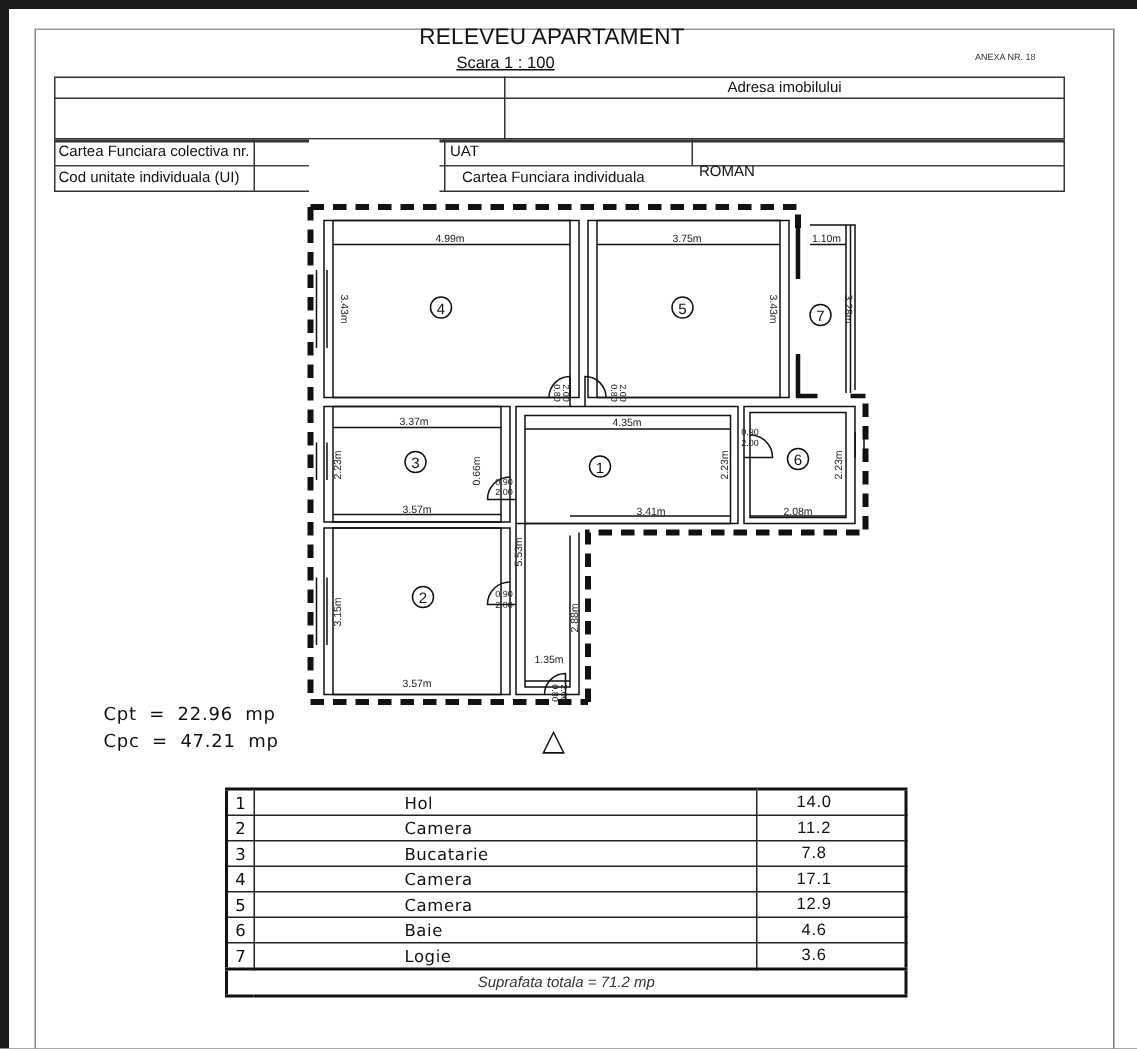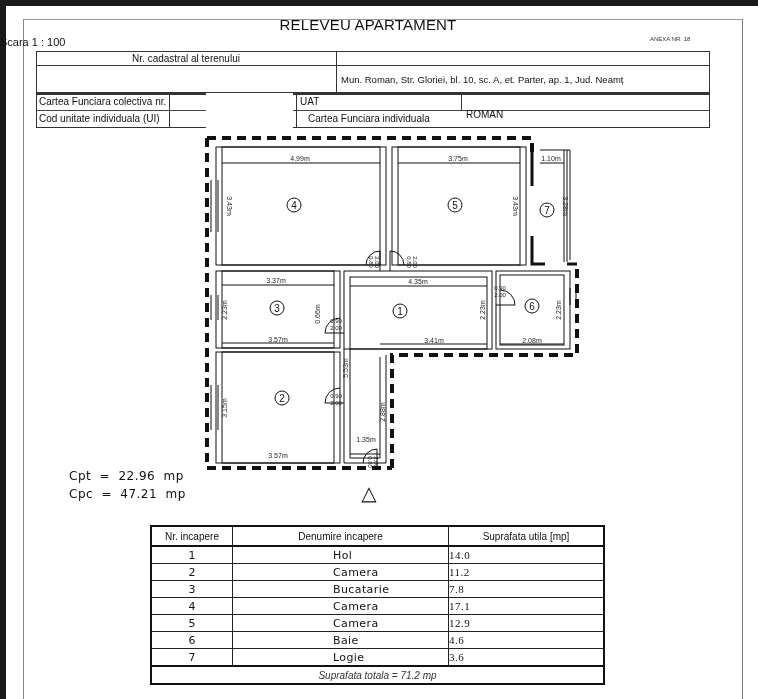--- a/index.html
+++ b/index.html
@@ -1,51 +1,50 @@
 <!DOCTYPE html>
 <html><head>
 <meta charset="utf-8">
 <style>
   html,body{margin:0;padding:0;}
   body{width:758px;height:699px;background:#1a1a1a;position:relative;overflow:hidden;font-family:"Liberation Sans",sans-serif;color:#111;}
   .page{position:absolute;left:6px;top:6px;width:752px;height:693px;background:#fff;}
   .inner{position:absolute;left:17px;top:13px;width:718px;height:686px;border-left:1px solid #888;border-top:1px solid #999;border-right:1px solid #777;}
   .abs{position:absolute;}
   .title{left:0;width:736px;top:16px;text-align:center;font-size:15px;letter-spacing:0.2px;}
-  .scale{left:0;width:674px;top:36px;font-size:11px;}
+  .scale{left:0;width:674px;top:36px;text-align:center;font-size:11px;text-decoration:underline;}
   .anexa{left:650px;top:36px;font-size:6px;color:#333;}
   .cell{position:absolute;box-sizing:border-box;padding-left:3px;line-height:15px;font-size:10px;white-space:nowrap;}
   .cpt{font-family:"DejaVu Sans",sans-serif;font-size:12px;letter-spacing:0.5px;word-spacing:4px;}
   table.rooms{position:absolute;left:150px;top:525px;width:455px;border-collapse:collapse;font-size:11px;}
   table.rooms td,table.rooms th{border:1px solid #222;padding:0;height:16px;}
   table.rooms th{font-weight:normal;font-size:10px;height:18px;}
   table.rooms{border:2px solid #111;}
   .rooms td.num{text-align:center;font-family:"DejaVu Sans",sans-serif;}
   .rooms td.name{padding-left:100px;font-family:"DejaVu Sans",sans-serif;letter-spacing:0.4px;margin-top:17px;}
-  .rooms td.area{text-align:left;padding-right:22px;font-family:Liberation Serif, serif;letter-spacing:0.5px;}
+  .rooms td.area{text-align:center;padding-right:22px;font-family:Liberation Sans, sans-serif;letter-spacing:0.5px;}
   .rooms tr.sum td{text-align:center;font-style:italic;font-size:10px;color:#333;border-top:2px solid #111;border-bottom:2px solid #111;}
   .rooms tr.first td{border-top:2px solid #111;}
 </style>
 </head>
 <body>
 
 <div class="page"></div>
 <div class="inner" style="left:23px;top:19px;"></div>
 
 <div class="abs title">RELEVEU APARTAMENT</div>
 <div class="abs scale">Scara  1 : 100</div>
 <div class="abs anexa">ANEXA NR. 18</div>
 
 <div class="abs" style="left:36px;top:51px;width:674px;height:77px;">
   <div class="abs" style="left:0;top:0;width:674px;height:42px;border:1px solid #333;box-sizing:border-box;"></div>
   <div class="abs" style="left:0;top:14px;width:674px;border-top:1px solid #333;"></div>
   <div class="abs" style="left:300px;top:0;height:42px;border-left:1px solid #333;"></div>
-  <div class="cell" style="left:0;top:0;width:300px;text-align:center;padding:0;">Nr. cadastral al terenului</div>
+  <div class="cell" style="left:300px;top:0;width:374px;text-align:center;padding:0;">Adresa imobilului</div>
   <div class="cell" style="left:0;top:20px;width:300px;"></div>
-  <div class="cell" style="left:302px;top:21px;width:372px;font-size:9.5px;">Mun. Roman, Str. Gloriei, bl. 10, sc. A, et. Parter, ap. 1, Jud. Neamț</div>
 
   <div class="abs" style="left:0;top:42px;width:674px;height:35px;border:1px solid #333;border-top:2px solid #333;box-sizing:border-box;"></div>
   <div class="abs" style="left:0;top:59px;width:674px;border-top:1px solid #444;"></div>
   <div class="abs" style="left:133px;top:42px;height:35px;border-left:1px solid #333;"></div>
   <div class="abs" style="left:170px;top:42px;height:35px;width:87px;background:#fff;"></div>
   <div class="abs" style="left:260px;top:42px;height:35px;border-left:1px solid #333;"></div>
   <div class="abs" style="left:425px;top:42px;height:17px;border-left:1px solid #333;"></div>
   <div class="cell" style="left:0;top:43px;">Cartea Funciara colectiva nr.</div>
   <div class="cell" style="left:262px;top:43px;padding-left:2px;">UAT</div>
   <div class="cell" style="left:427px;top:43px;padding-left:3px;margin-top:13px;">ROMAN</div>
@@ -146,25 +145,20 @@
     <text transform="translate(374,462) rotate(90)">2.00</text>
   </g>
   <text x="369" y="500" font-size="20" text-anchor="middle" fill="#111">△</text>
 </svg>
 
 <div class="abs cpt" style="left:69px;top:469px;">Cpt  =  22.96  mp</div>
 <div class="abs cpt" style="left:69px;top:487px;">Cpc  =  47.21  mp</div>
 
 <table class="rooms">
   <tbody>
-      <tr>
-    <th style="width:80px;">Nr. incapere</th>
-    <th style="width:215px;">Denumire incapere</th>
-    <th>Suprafata utila    [mp]</th>
-  </tr>
   <tr class="first">
     <td class="num">1</td>
     <td class="name">Hol</td>
     <td class="area">14.0</td>
   </tr>
   <tr>
     <td class="num">2</td>
     <td class="name">Camera</td>
     <td class="area">11.2</td>
   </tr>

